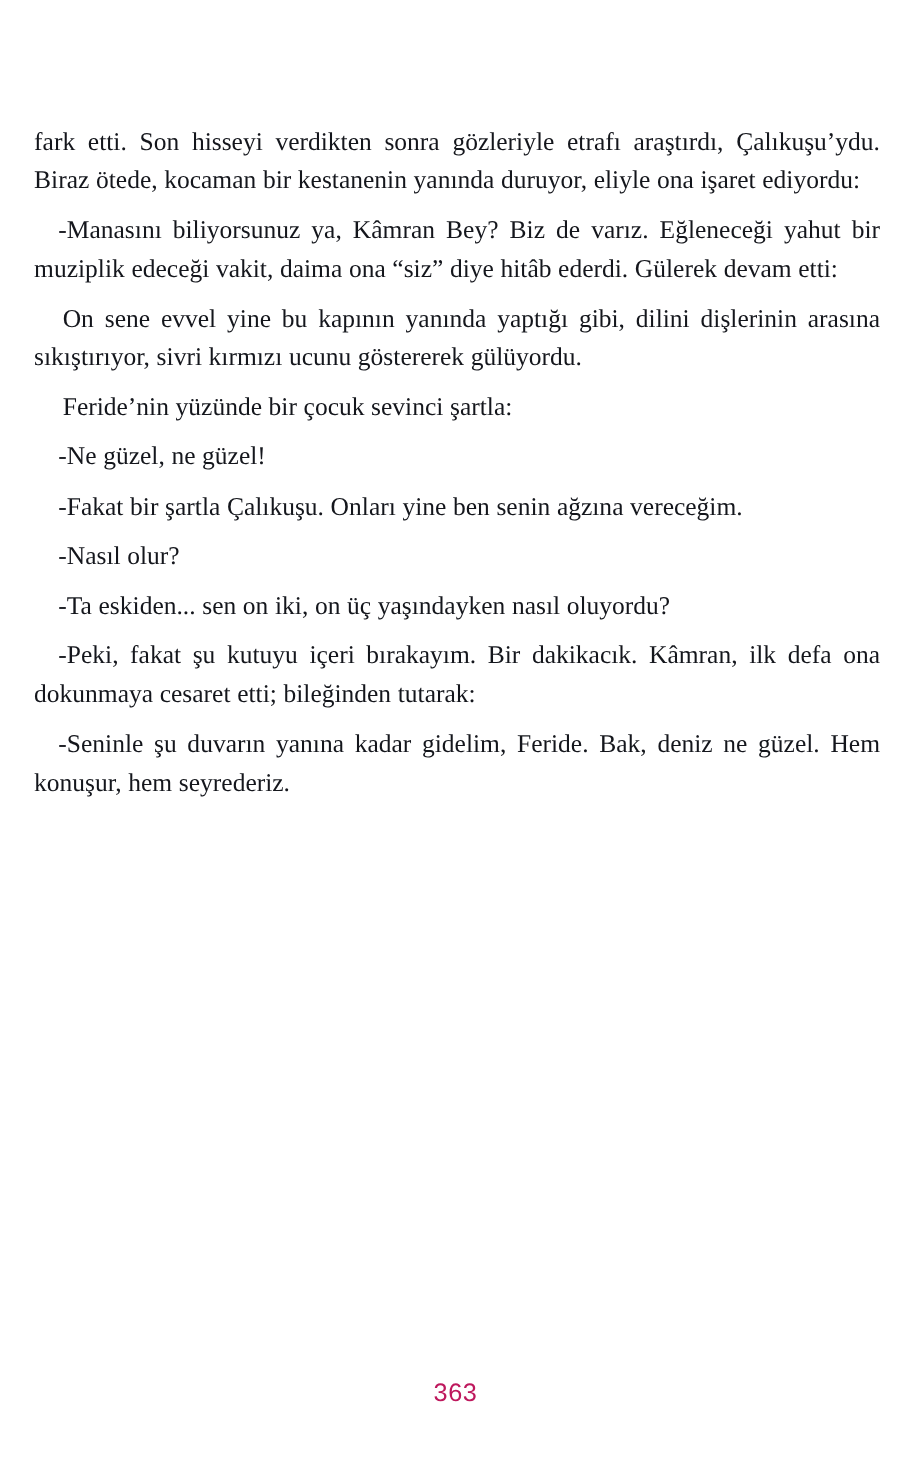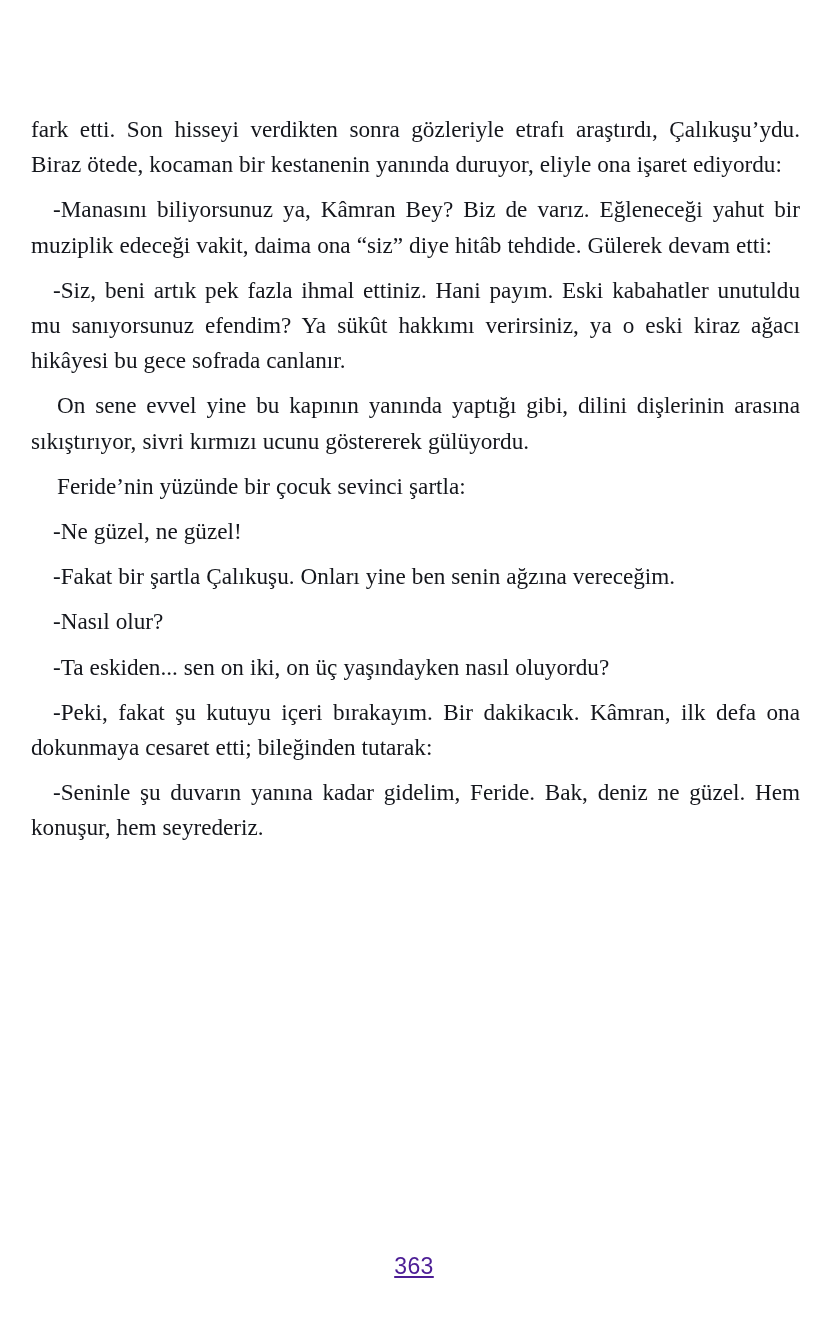--- a/index.html
+++ b/index.html
@@ -46,37 +46,35 @@
     text-indent: 22px;
   }
   .page-number {
     position: absolute;
     left: 0;
     top: 1253px;
     width: 828px;
     text-align: center;
     font-family: "Liberation Sans", "DejaVu Sans", sans-serif;
     font-size: 23px;
-    color: #4c1d95;
+    color: #be185d;
     letter-spacing: 0.4px;
-    text-decoration: underline;
   }
 </style>
 </head>
 <body>
 
 <div class="page">
 
   <div class="text-column">
 
     <p class="para">fark etti. Son hisseyi verdikten sonra gözleriyle etrafı araştırdı, Çalıkuşu’ydu. Biraz ötede, kocaman bir kestanenin yanında duruyor, eliyle ona işaret ediyordu:</p>
 
-    <p class="para indent-small">-Manasını biliyorsunuz ya, Kâmran Bey? Biz de varız. Eğleneceği yahut bir muziplik edeceği vakit, daima ona “siz” diye hitâb tehdide. Gülerek devam etti:</p>
+    <p class="para indent-small">-Manasını biliyorsunuz ya, Kâmran Bey? Biz de varız. Eğleneceği yahut bir muziplik edeceği vakit, daima ona “siz” diye hitâb ederdi. Gülerek devam etti:</p>
 
-    <p class="para indent-small">-Siz, beni artık pek fazla ihmal ettiniz. Hani payım. Eski kabahatler unutuldu mu sanıyorsunuz efendim? Ya sükût hakkımı verirsiniz, ya o eski kiraz ağacı hikâyesi bu gece sofrada canlanır.</p>
 
     <p class="para indent">On sene evvel yine bu kapının yanında yaptığı gibi, dilini dişlerinin arasına sıkıştırıyor, sivri kırmızı ucunu göstererek gülüyordu.</p>
 
 
 
     <p class="para indent">Feride’nin yüzünde bir çocuk sevinci şartla:</p>
 
     <p class="para indent-small">-Ne güzel, ne güzel!</p>
 
     <p class="para indent-small">-Fakat bir şartla Çalıkuşu. Onları yine ben senin ağzına vereceğim.</p>

